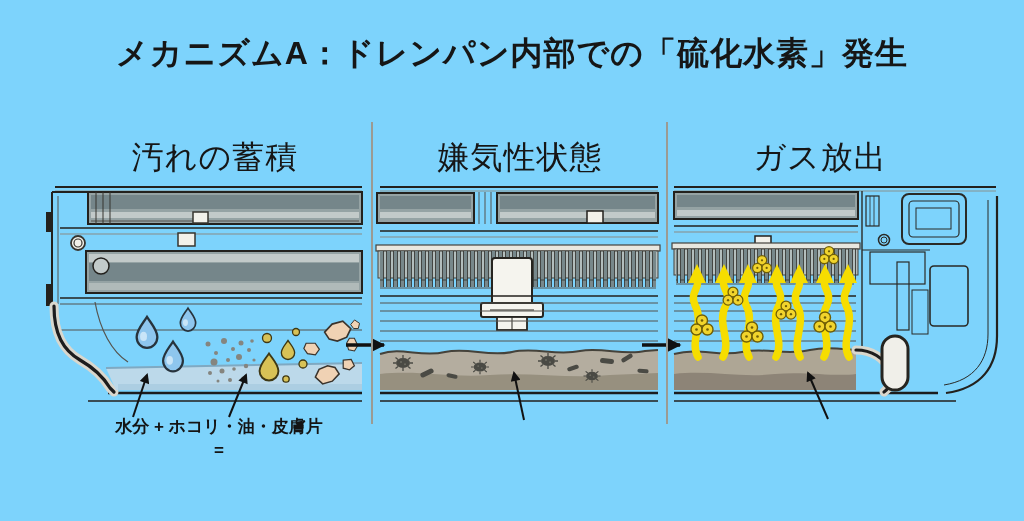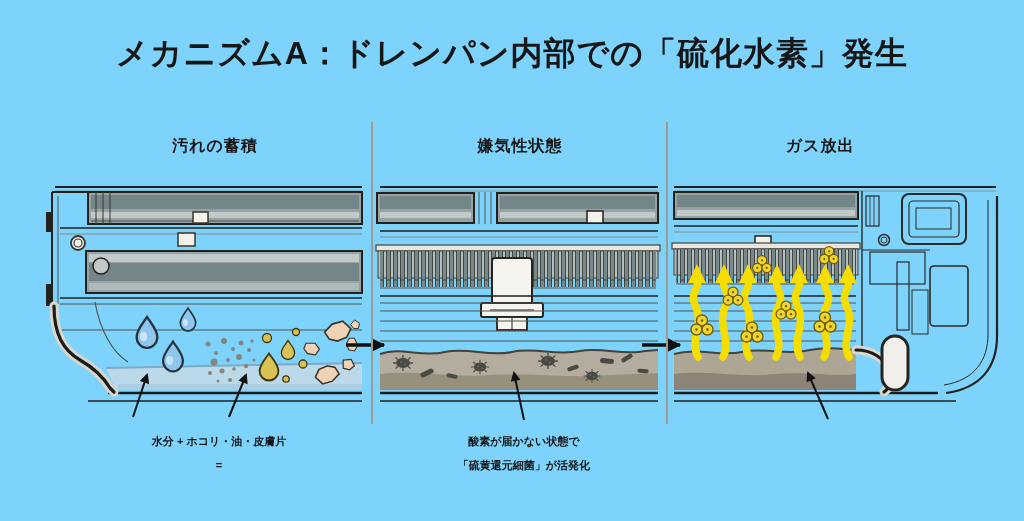--- a/index.html
+++ b/index.html
@@ -1,28 +1,28 @@
 <!DOCTYPE html>
 <html><head>
 <meta charset="utf-8">
 <style>
   html,body{margin:0;padding:0;}
   body{font-family:"Liberation Sans","DejaVu Sans",sans-serif;background:#f0efe9;}
   .stage-canvas{position:relative;width:1024px;height:521px;background:#7dd3fc;overflow:hidden;}
   .page-title{position:absolute;top:32px;left:0;width:1024px;text-align:center;
     font-size:32px;font-weight:800;color:#161616;letter-spacing:1px;}
   .col-header{position:absolute;top:136px;width:300px;text-align:center;
-    font-size:16px;font-weight:700;color:#161616;letter-spacing:1px;}
+    font-size:32px;font-weight:400;color:#161616;letter-spacing:1px;}
   .col-header.h1{left:65px;}
   .col-header.h2{left:370px;}
   .col-header.h3{left:670px;}
   .divider{position:absolute;top:122px;width:1.5px;height:302px;background:#9b9b93;}
   .divider.d1{left:371px;}
   .divider.d2{left:666px;}
-  .caption{position:absolute;top:429px;text-align:center;font-size:11px;font-weight:700;
+  .caption{position:absolute;top:415px;text-align:center;font-size:17px;font-weight:700;
     color:#141414;line-height:24px;}
   .caption.c1{left:49px;width:340px;}
   .caption.c2{left:374px;width:300px;}
   .caption.c3{left:672px;width:300px;}
   svg.illu{position:absolute;left:0;top:0;}
 </style>
 </head>
 <body>
 
 <div class="stage-canvas">
@@ -296,18 +296,14 @@
   <div class="divider d2"></div>
 
   <div class="col-header h1">汚れの蓄積</div>
   <div class="col-header h2">嫌気性状態</div>
   <div class="col-header h3">ガス放出</div>
 
   <div class="caption c1">
     <div>水分 + ホコリ・油・皮膚片</div>
     <div>=</div>
   </div>
-  <div class="caption c2">
-    <div>酸素が届かない状態で</div>
-    <div>「硫黄還元細菌」が活発化</div>
-  </div>
 
 </div>
 
 </body></html>

